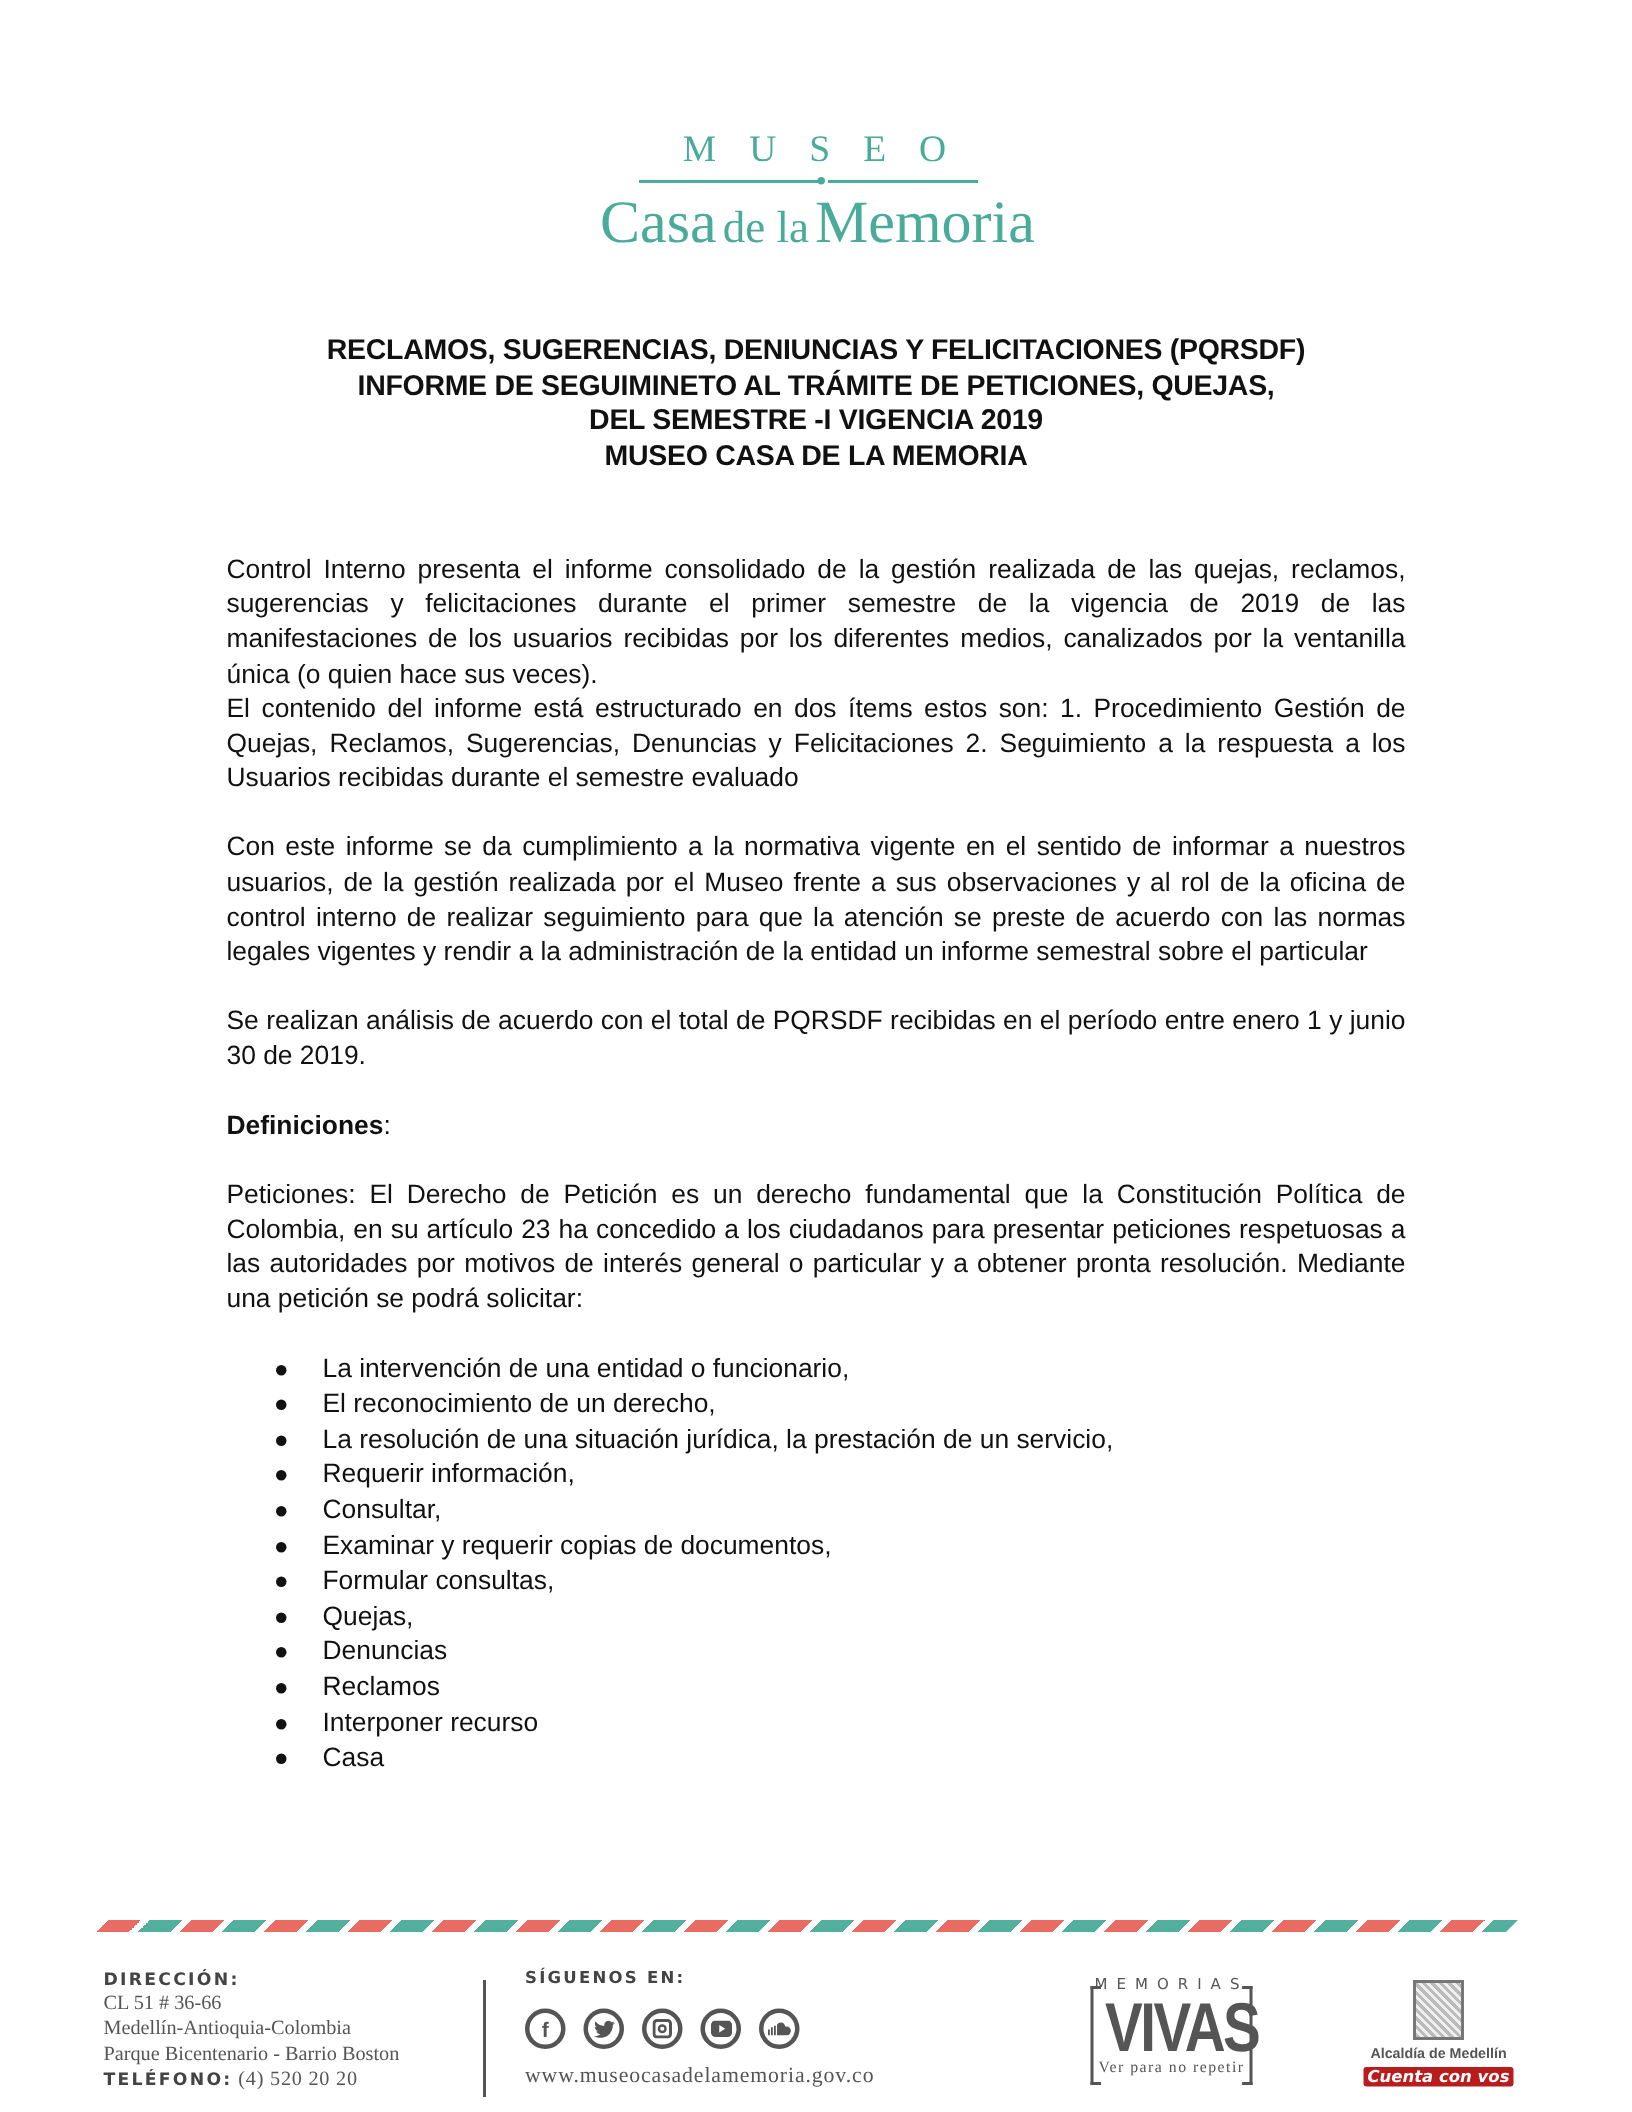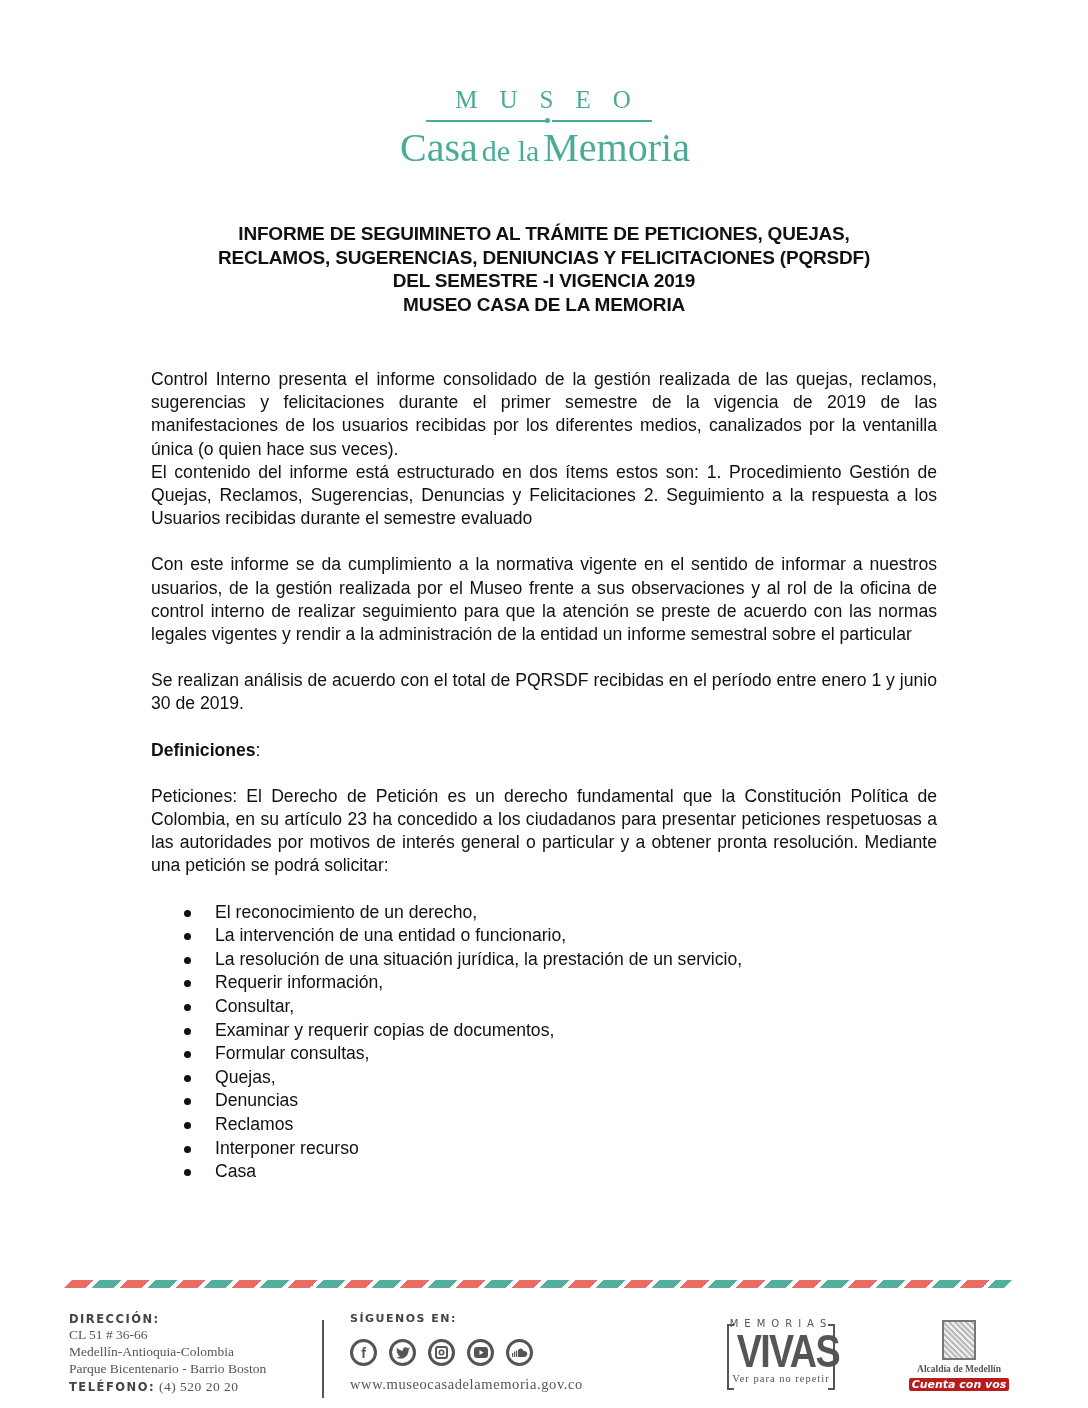--- a/index.html
+++ b/index.html
@@ -56,61 +56,61 @@
   .mv-big { font-family: "Liberation Sans", sans-serif; font-weight: bold; font-size: 46px; line-height: 44px;
             letter-spacing: -2px; transform: scaleX(.82); }
   .mv-sub { font-family: "Liberation Serif", serif; font-size: 10.5px; letter-spacing: 1px; }
   .mv-bracket-l, .mv-bracket-r { position: absolute; top: 6px; bottom: 6px; width: 5px; border: 2px solid #555; }
   .mv-bracket-l { left: 0; border-right: none; }
   .mv-bracket-r { right: 0; border-left: none; }
 
   .alc { position: absolute; left: 905px; top: 1320px; width: 108px; text-align: center; color: #555; }
   .alc-shield { width: 30px; height: 36px; margin: 0 auto 4px; border: 2px solid #777; background:
                 repeating-linear-gradient(45deg, #bbb 0 2px, #eee 2px 4px); }
-  .alc-name { font-family: Liberation Serif, serif; font-size: 9.5px; font-weight: bold; color: #555; white-space: nowrap; }
+  .alc-name { font-family: Liberation Sans, sans-serif; font-size: 9.5px; font-weight: bold; color: #555; white-space: nowrap; }
   .alc-slogan { display: inline-block; margin-top: 1px; background: #b91c1c; color: #fff; font-family: "DejaVu Sans", sans-serif;
                 font-size: 11px; font-weight: bold; font-style: italic; padding: 0 3px; border-radius: 2px; white-space: nowrap; }
 </style>
 </head>
 <body>
 
 <div class="logo">
   <div class="logo-museo">MUSEO</div>
   <div class="logo-rule l"></div>
   <div class="logo-dot"></div>
   <div class="logo-rule r"></div>
   <div class="logo-name">
     <span class="big">Casa</span>
     <span class="small">de la</span>
     <span class="big">Memoria</span>
   </div>
 </div>
 
 <div class="title">
+  <div>RECLAMOS, SUGERENCIAS, DENIUNCIAS Y FELICITACIONES (PQRSDF)</div>
   <div>INFORME DE SEGUIMINETO AL TRÁMITE DE PETICIONES, QUEJAS,</div>
-  <div>RECLAMOS, SUGERENCIAS, DENIUNCIAS Y FELICITACIONES (PQRSDF)</div>
   <div>DEL SEMESTRE -I VIGENCIA 2019</div>
   <div>MUSEO CASA DE LA MEMORIA</div>
 </div>
 
 <div class="body">
   <p class="para para-last">Control Interno presenta el informe consolidado de la gestión realizada de las quejas, reclamos, sugerencias y felicitaciones durante el primer semestre de la vigencia de 2019 de las manifestaciones de los usuarios recibidas por los diferentes medios, canalizados por la ventanilla única (o quien hace sus veces).</p>
   <p class="para para-last">El contenido del informe está estructurado en dos ítems estos son: 1. Procedimiento Gestión de Quejas, Reclamos, Sugerencias, Denuncias y Felicitaciones 2. Seguimiento a la respuesta a los Usuarios recibidas durante el semestre evaluado</p>
   <div class="gap"></div>
   <p class="para para-last">Con este informe se da cumplimiento a la normativa vigente en el sentido de informar a nuestros usuarios, de la gestión realizada por el Museo frente a sus observaciones y al rol de la oficina de control interno de realizar seguimiento para que la atención se preste de acuerdo con las normas legales vigentes y rendir a la administración de la entidad un informe semestral sobre el particular</p>
   <div class="gap"></div>
   <p class="para para-last">Se realizan análisis de acuerdo con el total de PQRSDF recibidas en el período entre enero 1 y junio 30 de 2019.</p>
   <div class="gap"></div>
   <p class="para"><span class="def-heading">Definiciones</span><span>:</span></p>
   <div class="gap"></div>
   <p class="para para-last">Peticiones: El Derecho de Petición es un derecho fundamental que la Constitución Política de Colombia, en su artículo 23 ha concedido a los ciudadanos para presentar peticiones respetuosas a las autoridades por motivos de interés general o particular y a obtener pronta resolución. Mediante una petición se podrá solicitar:</p>
   <div class="gap"></div>
   <ul class="bullets">
+    <li><span class="dot"></span><span>La intervención de una entidad o funcionario,</span></li>
     <li><span class="dot"></span><span>El reconocimiento de un derecho,</span></li>
-    <li><span class="dot"></span><span>La intervención de una entidad o funcionario,</span></li>
     <li><span class="dot"></span><span>La resolución de una situación jurídica, la prestación de un servicio,</span></li>
     <li><span class="dot"></span><span>Requerir información,</span></li>
     <li><span class="dot"></span><span>Consultar,</span></li>
     <li><span class="dot"></span><span>Examinar y requerir copias de documentos,</span></li>
     <li><span class="dot"></span><span>Formular consultas,</span></li>
     <li><span class="dot"></span><span>Quejas,</span></li>
     <li><span class="dot"></span><span>Denuncias</span></li>
     <li><span class="dot"></span><span>Reclamos</span></li>
     <li><span class="dot"></span><span>Interponer recurso</span></li>
     <li><span class="dot"></span><span>Casa</span></li>

